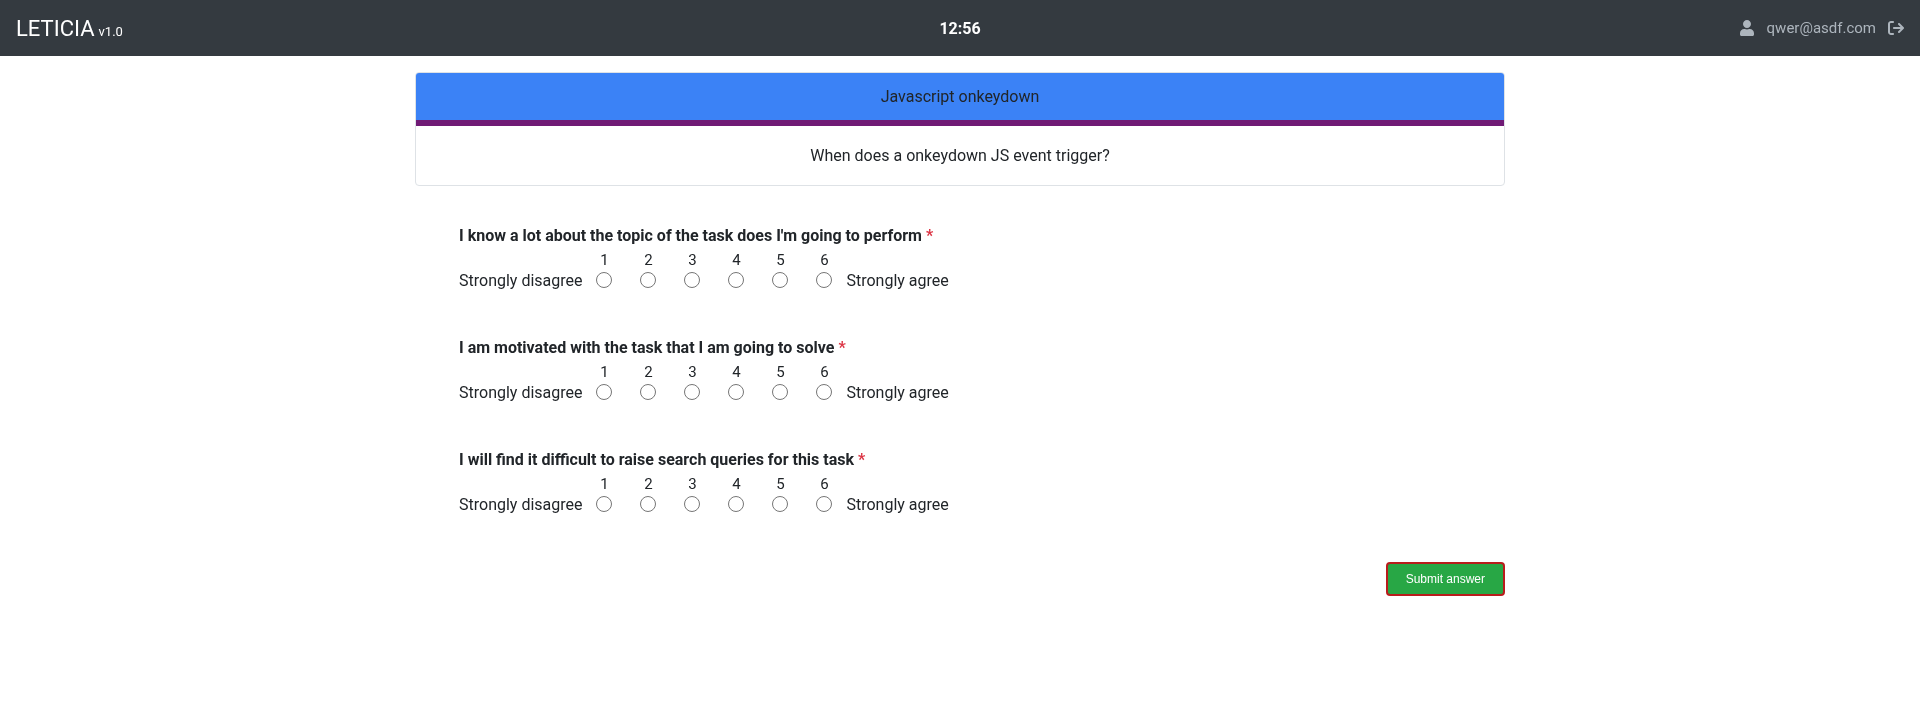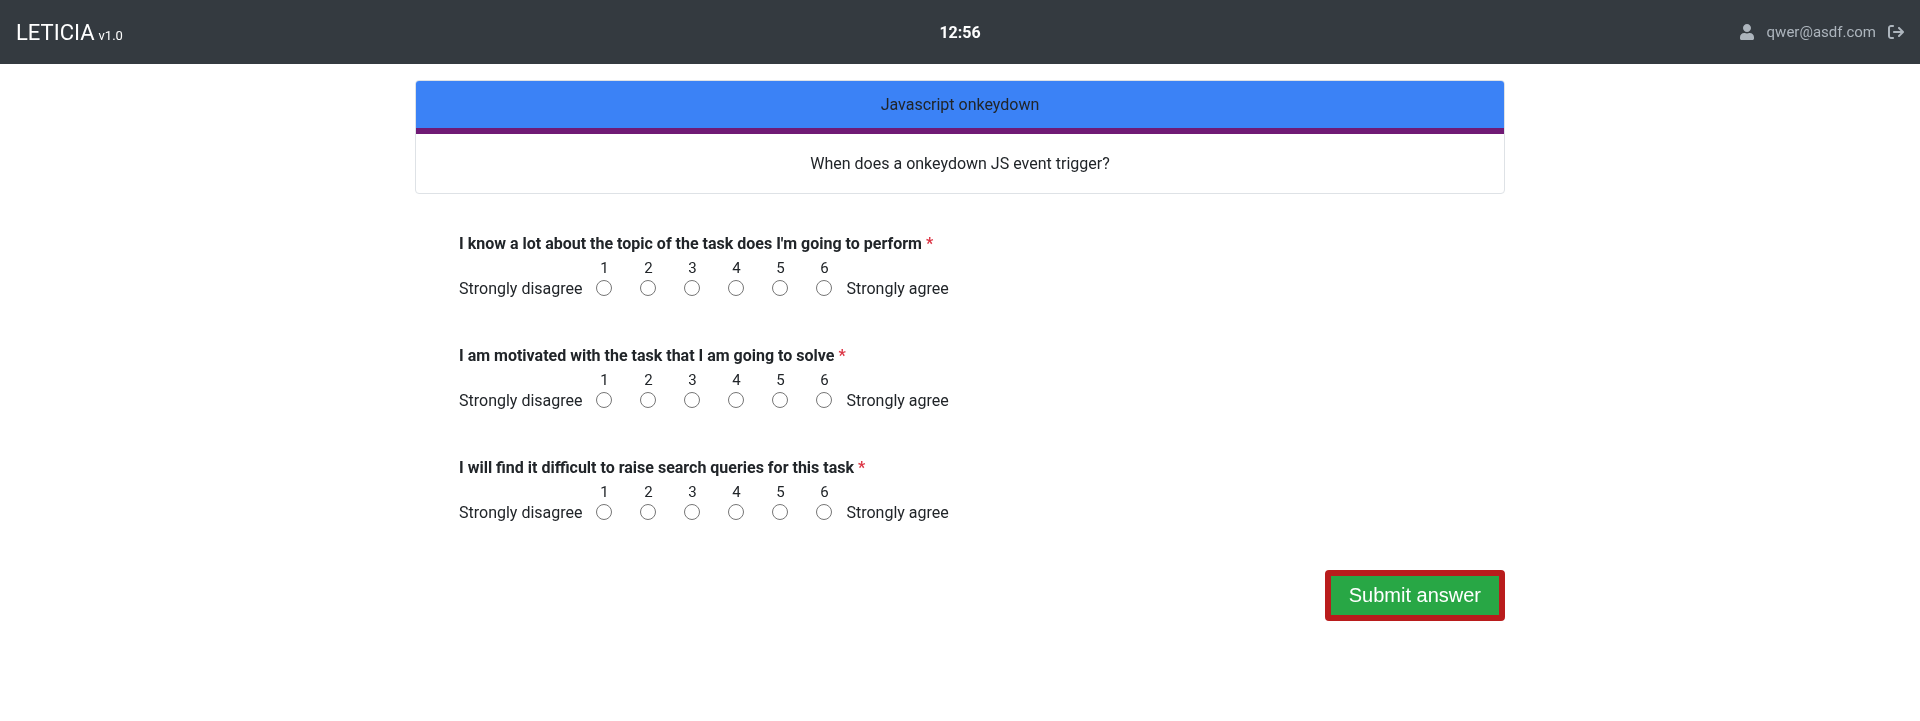--- a/index.html
+++ b/index.html
@@ -7,21 +7,21 @@
       padding: 0;
       box-sizing: border-box;
     }
     body {
       font-family: -apple-system, BlinkMacSystemFont, "Segoe UI", Roboto, "Helvetica Neue", Arial, sans-serif;
       background: #ffffff;
       color: #212529;
     }
     .navbar {
       background: #343a40;
-      height: 64px;
+      height: 56px;
       display: flex;
       align-items: center;
       justify-content: space-between;
       padding: 0 16px;
       color: #fff;
     }
     .navbar-brand {
       font-size: 22px;
       color: #fff;
       display: flex;
@@ -127,24 +127,24 @@
       cursor: pointer;
     }
     .submit-row {
       display: flex;
       justify-content: flex-end;
       margin-top: 10px;
     }
     .btn-submit {
       background: #28a745;
       color: #fff;
-      border: 6px solid #b91c1c;
+      border: 2px solid #b91c1c;
       border-radius: 4px;
       padding: 8px 18px;
-      font-size: 20px;
+      font-size: 12px;
       cursor: pointer;
     }
   </style>
 </head>
 <body>
 
 <div class="navbar">
   <div class="navbar-brand">
     <span>LETICIA</span>
     <span class="navbar-version">v1.0</span>

